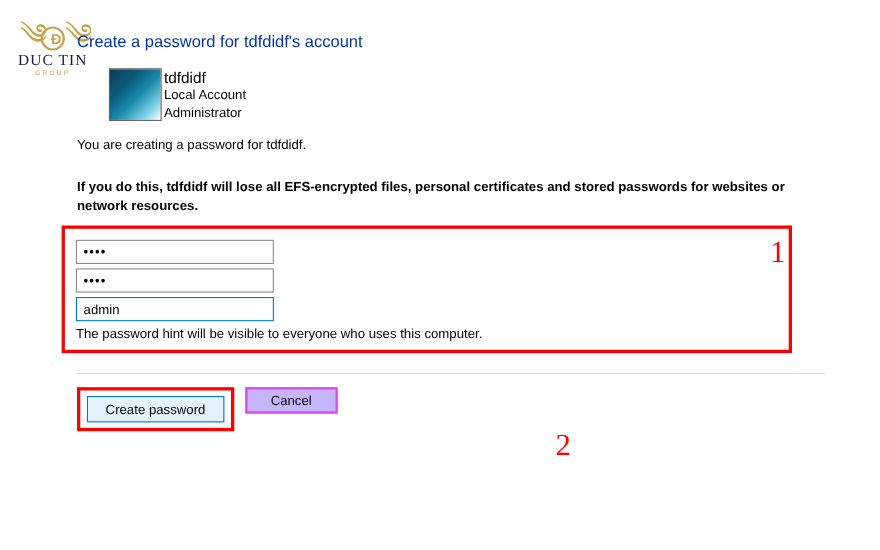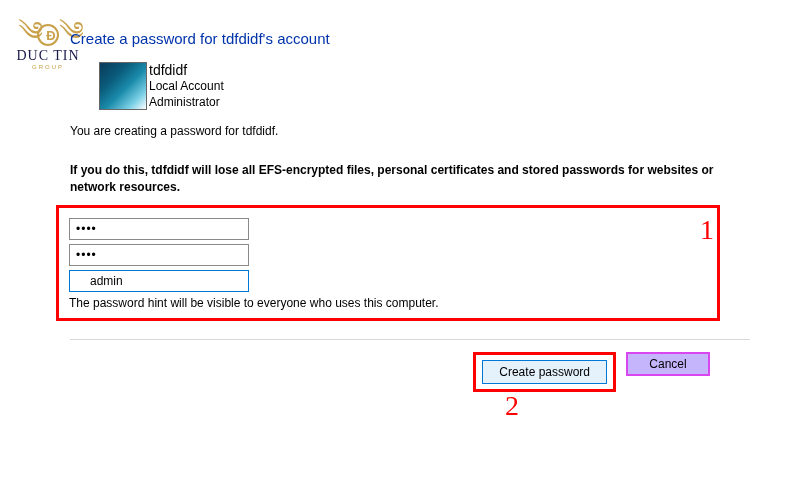--- a/index.html
+++ b/index.html
@@ -59,21 +59,21 @@
       margin-bottom: 4px;
       display: block;
       font-family: inherit;
       letter-spacing: 1px;
     }
     .helper { margin: 4px 0 10px 0; }
     .hint-field {
       width: 180px;
       height: 22px;
       border: 1px solid #0078d7;
-      padding: 2px 20px;
+      padding: 2px 6px;
       font-size: 12px;
       display: block;
       font-family: inherit;
       outline: none;
     }
     @keyframes blink { 50% { opacity: 0; } }
     .hint-helper { margin-top: 4px; }
     .marker {
       position: absolute;
       font-family: "Times New Roman", serif;
@@ -84,21 +84,20 @@
     .marker-1 { top: 214px; left: 700px; }
     .marker-2 { top: 390px; left: 505px; }
     .divider {
       border: none;
       border-top: 1px solid #d9d9d9;
       margin: 18px 0 12px 0;
       width: 100%;
     }
     .button-row {
       display: flex;
-      justify-content: flex-end;
       gap: 10px;
       padding-right: 40px;
       position: relative;
     }
     .btn {
       min-width: 84px;
       height: 24px;
       padding: 0 16px;
       background: #c4b5fd;
       border: 2px solid #d946ef;

